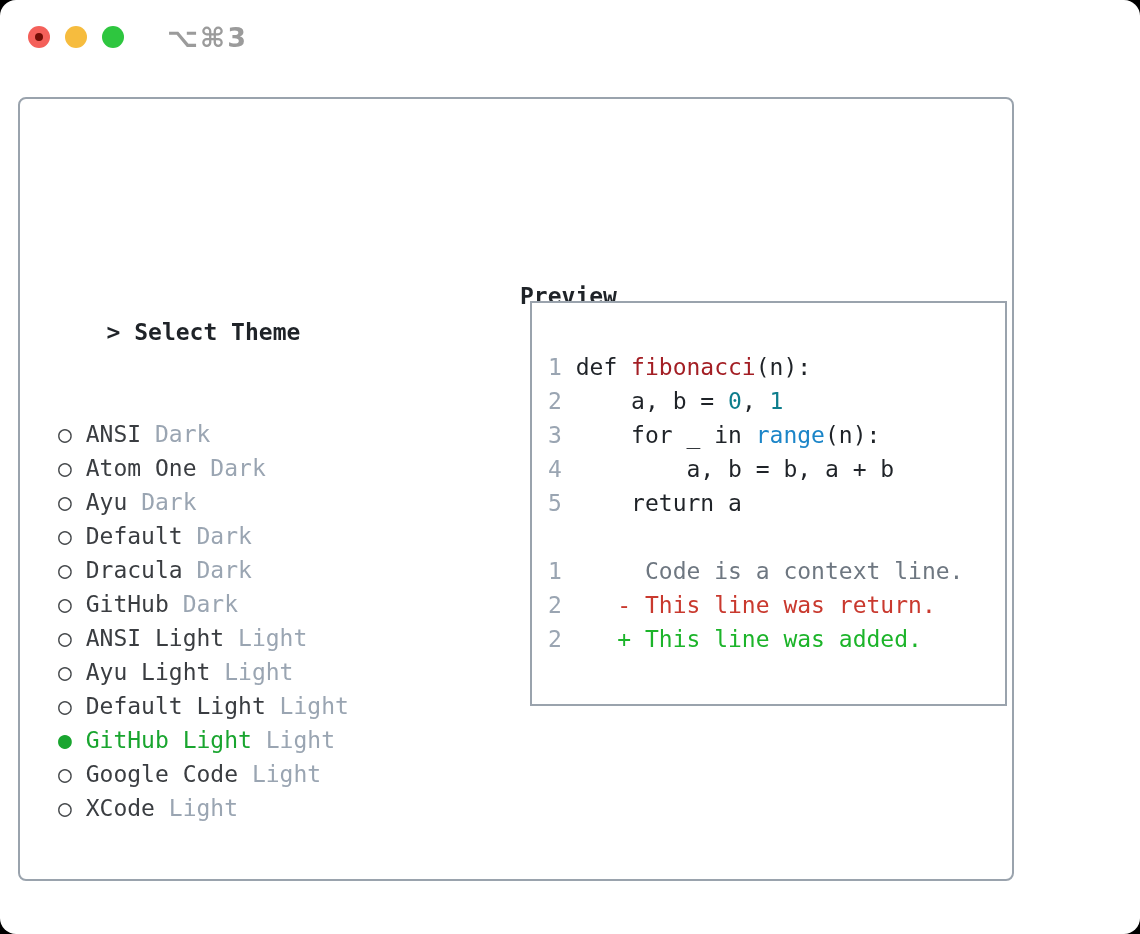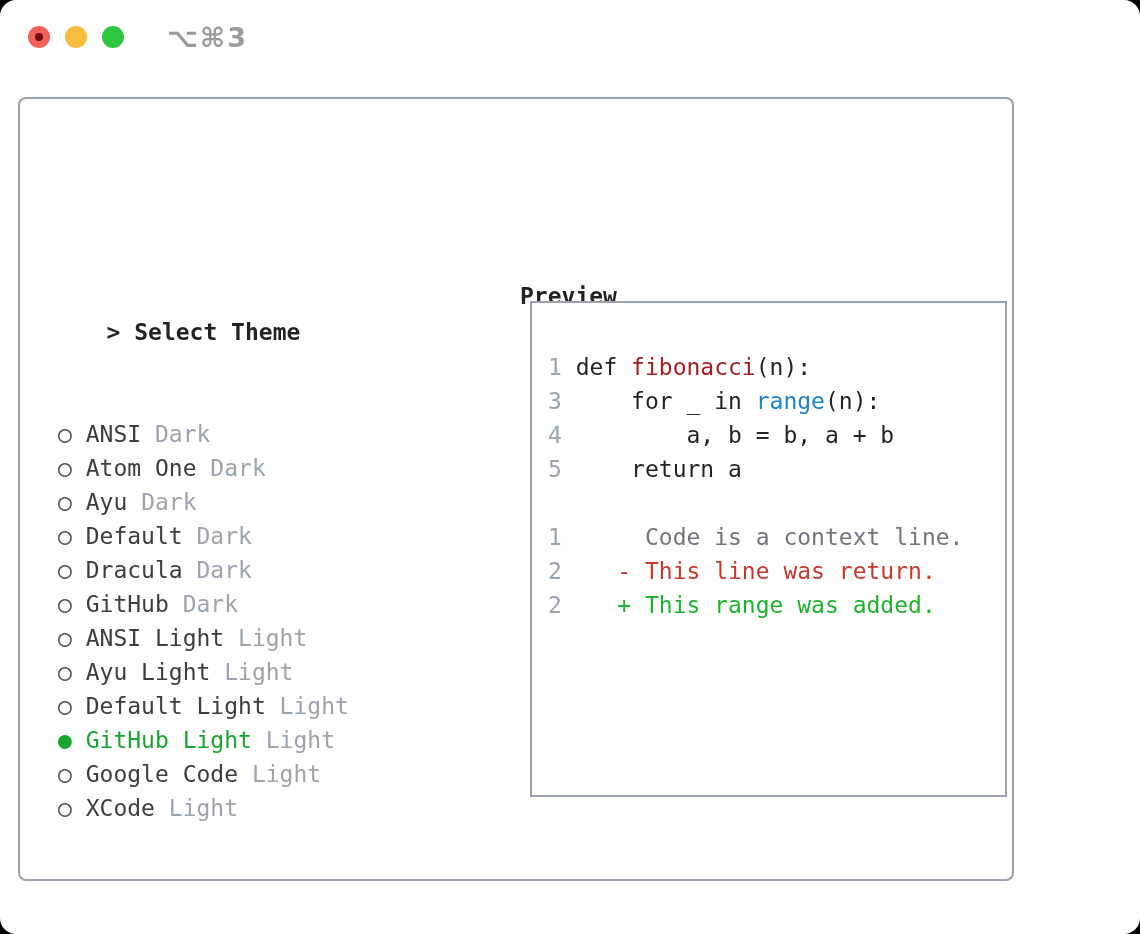--- a/index.html
+++ b/index.html
@@ -50,21 +50,21 @@
   .variant { color: var(--c-muted); }
   .spacer { height: 34px; }
   
   .preview-title {
     position: absolute; left: 500px; top: 148px;
     font-size: 23px; line-height: 34px; font-weight: bold;
     color: var(--c-ink); white-space: pre; margin-top: 32px;
   }
   .preview-box {
     position: absolute; left: 510px; top: 202px;
-    width: 477px; height: 496px;
+    width: 477px; height: 405px;
     box-sizing: border-box;
     border: 2px solid var(--c-border);
     background: #fff;
     overflow: hidden;
   }
   .codewrap { padding: 47px 0 0 16px; }
   .code-row { height: 34px; font-size: 23px; line-height: 34px; white-space: pre; }
   .ln { color: var(--c-muted); }
   .tk-plain   { color: var(--c-ink); }
   .tk-func    { color: var(--c-func-red); }
@@ -97,24 +97,25 @@
       
       
       
     </div>
 
     <div class="preview-title">Preview</div>
 
     <div class="preview-box">
       <div class="codewrap" id="code-lines">
           <div class="code-row"><span class="ln">1 </span><span class="tk-plain">def </span><span class="tk-func">fibonacci</span><span class="tk-plain">(n):</span></div>
+          <div class="code-row"><span class="ln">2 </span><span class="tk-plain">    a, b = </span><span class="tk-number">0</span><span class="tk-plain">, </span><span class="tk-number">1</span></div>
           <div class="code-row"><span class="ln">3 </span><span class="tk-plain">    for _ in </span><span class="tk-builtin">range</span><span class="tk-plain">(n):</span></div>
           <div class="code-row"><span class="ln">4 </span><span class="tk-plain">        a, b = b, a + b</span></div>
           <div class="code-row"><span class="ln">5 </span><span class="tk-plain">    return a</span></div>
           <div class="code-row">&nbsp;</div>
           <div class="code-row"><span class="ln">1 </span><span class="tk-context">     Code is a context line.</span></div>
           <div class="code-row"><span class="ln">2 </span><span class="tk-deleted">   - This line was return.</span></div>
-          <div class="code-row"><span class="ln">2 </span><span class="tk-added">   + This range was added.</span></div>
+          <div class="code-row"><span class="ln">2 </span><span class="tk-added">   + This line was added.</span></div>
         </div>
     </div>
 
   </div>
 </div>
 
 </body></html>

